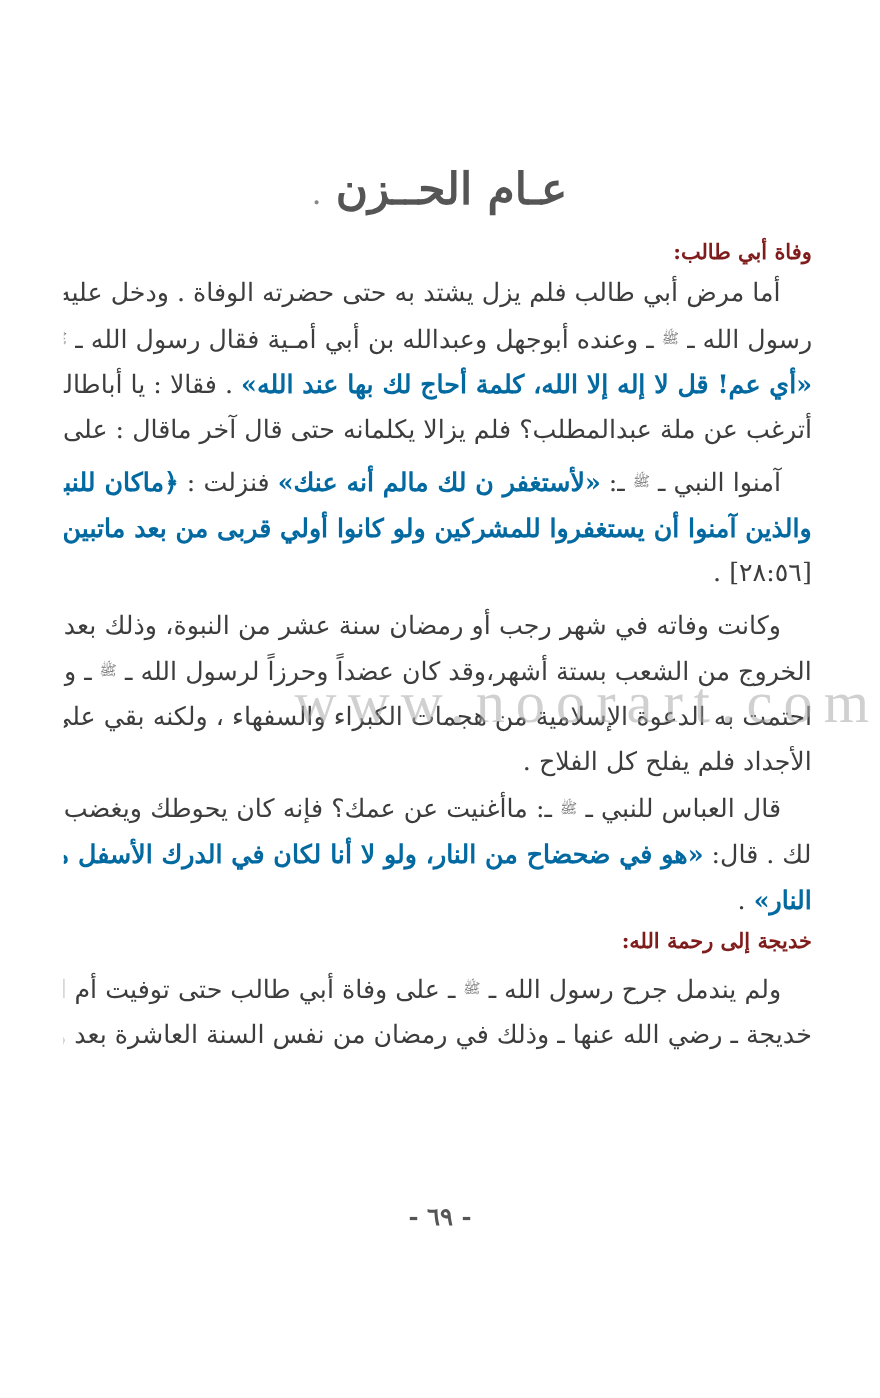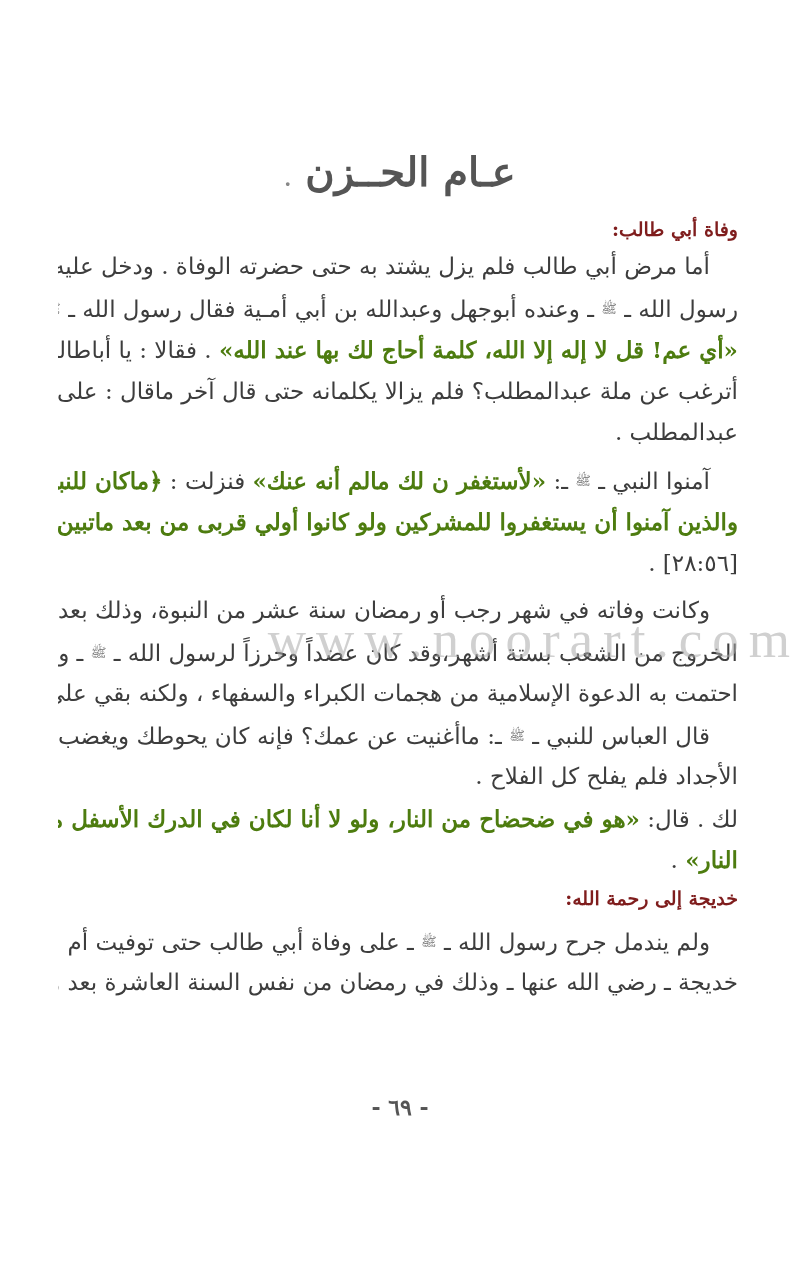--- a/index.html
+++ b/index.html
@@ -62,21 +62,21 @@
       text-align-last: justify;
       color: #3d3d3d;
     }
     .line.last {
       text-align-last: right;
     }
     .line.indent {
       padding-right: 28px;
     }
     .line b {
-      color: #4d7c0f;
+      color: #0369a1;
       font-weight: bold;
     }
     .honorific {
       font-size: 13px;
       color: #666;
       vertical-align: 4px;
     }
     .gap { height: 6px; }
     .watermark {
       position: absolute;
@@ -127,21 +127,20 @@
       <span class="honorific">ﷺ</span>
       
     </div>
 
     <div class="line">
       <b>«أي عم! قل لا إله إلا الله، كلمة أحاج لك بها عند الله»</b><span> . فقالا : يا أباطالب!</span>
     </div>
 
     <div class="line">أترغب عن ملة عبدالمطلب؟ فلم يزالا يكلمانه حتى قال آخر ماقال : على ملة</div>
 
-    <div class="line last">عبدالمطلب .</div>
 
     <div class="gap"></div>
 
     <div class="line indent">
       <span>آمنوا النبي ـ</span>
       <span class="honorific">ﷺ</span>
       <span>ـ:</span>
       <b>«لأستغفر ن لك مالم أنه عنك»</b><span> فنزلت : </span><b>﴿ماكان للنبي</b>
     </div>
 
@@ -157,28 +156,28 @@
     <div class="line indent">وكانت وفاته في شهر رجب أو رمضان سنة عشر من النبوة، وذلك بعد</div>
 
     <div class="line">
       <span>الخروج من الشعب بستة أشهر،وقد كان عضداً وحرزاً لرسول الله ـ</span>
       <span class="honorific">ﷺ</span>
       <span>ـ وحصناً</span>
     </div>
 
     <div class="line">احتمت به الدعوة الإسلامية من هجمات الكبراء والسفهاء ، ولكنه بقي على ملة</div>
 
+    <div class="line last">الأجداد فلم يفلح كل الفلاح .</div>
+
     <div class="line indent">
       <span>قال العباس للنبي ـ</span>
       <span class="honorific">ﷺ</span>
       <span>ـ: ماأغنيت عن عمك؟ فإنه كان يحوطك ويغضب</span>
     </div>
 
-    <div class="line last">الأجداد فلم يفلح كل الفلاح .</div>
-
     <div class="line">
       <span>لك . قال: </span><b>«هو في ضحضاح من النار، ولو لا أنا لكان في الدرك الأسفل من</b>
     </div>
 
     <div class="line last">
       <b>النار»</b><span> .</span>
     </div>
 
     <div class="subhead">خديجة إلى رحمة الله:</div>
 

